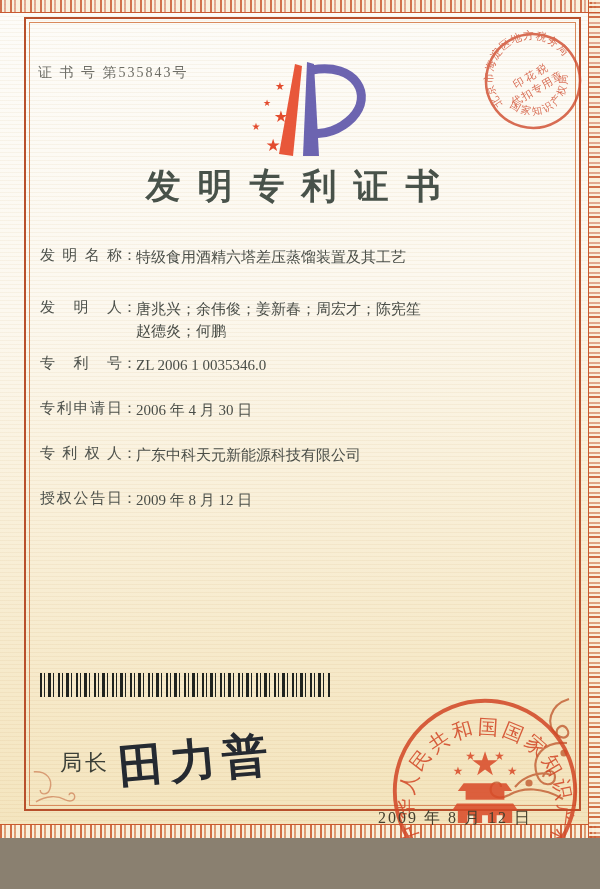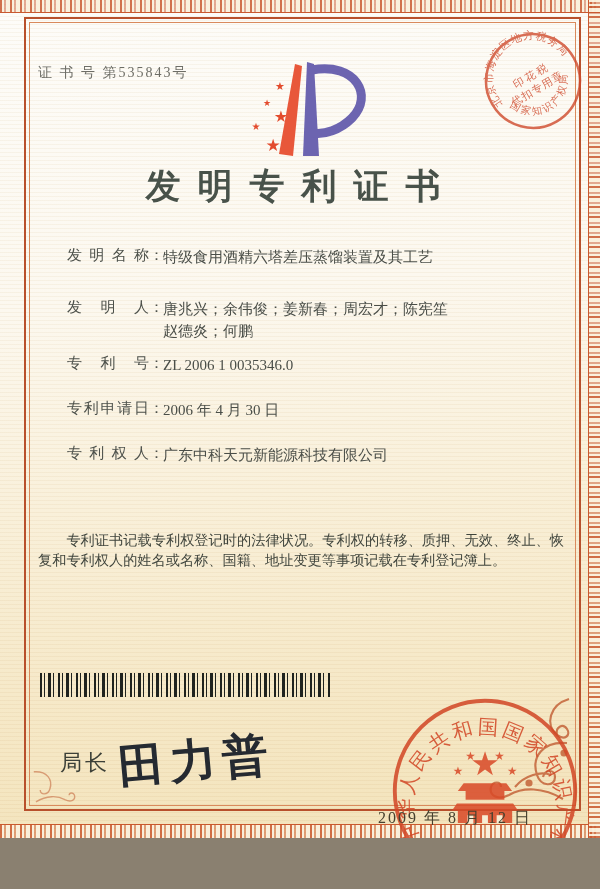--- a/index.html
+++ b/index.html
@@ -19,21 +19,21 @@
   .edge-right{position:absolute;top:0;bottom:0;right:0;width:11px;border-left:1px solid #c9592f;
     background:repeating-linear-gradient(0deg,rgba(201,89,47,.85) 0 2px,rgba(250,240,220,.95) 2px 4px,rgba(201,89,47,.5) 4px 6px,rgba(250,240,220,.95) 6px 10px);}
   
   .frame{position:absolute;left:24px;top:17px;right:19px;bottom:27px;border:2px solid #b8502c;}
   .frame-inner{position:absolute;inset:3px;border:1px solid #d98a5c;}
   .cert-no{position:absolute;left:38px;top:64px;font-size:14px;letter-spacing:2px;color:#6d6d66;}
   .title{position:absolute;left:0;right:0;top:163px;text-align:center;
     font-size:35px;font-weight:600;letter-spacing:17px;padding-left:3px;color:#48524a;}
   
   .field-row{position:absolute;left:40px;width:520px;font-size:15px;color:#4d514b;white-space:nowrap;}
-  .flabel{display:inline-block;width:82px;text-align:justify;text-align-last:justify;vertical-align:top;margin-left:27px;}
+  .flabel{display:inline-block;width:82px;text-align:justify;text-align-last:justify;vertical-align:top;}
   .fcolon{display:inline-block;width:14px;vertical-align:top;}
   .fvals{display:inline-block;vertical-align:top;line-height:22px;}
   .fvalue{color:#4a4e48;}
   
   .body-text{position:absolute;left:38px;right:36px;top:530px;font-size:14.2px;line-height:20.4px;
     color:#3f443c;text-align:justify;}
   .body-text p{margin:0;text-indent:2em;}
   .barcode{position:absolute;left:40px;top:673px;width:290px;height:24px;
     background:repeating-linear-gradient(90deg,#20231f 0 2px,transparent 2px 4px,#20231f 4px 5px,transparent 5px 8px,#20231f 8px 11px,transparent 11px 13px,#20231f 13px 14px,transparent 14px 18px);}
   .director{position:absolute;left:60px;top:748px;font-size:22px;letter-spacing:3px;color:#3c4038;}
@@ -99,23 +99,25 @@
   </div>
   <div class="field-row" style="top:354px">
     <span class="flabel">专利号</span><span class="fcolon">：</span><span class="fvals"><span class="fvalue">ZL 2006 1 0035346.0</span></span>
   </div>
   <div class="field-row" style="top:399px">
     <span class="flabel">专利申请日</span><span class="fcolon">：</span><span class="fvals"><span class="fvalue">2006 年 4 月 30 日</span></span>
   </div>
   <div class="field-row" style="top:444px">
     <span class="flabel">专利权人</span><span class="fcolon">：</span><span class="fvals"><span class="fvalue">广东中科天元新能源科技有限公司</span></span>
   </div>
+  <div class="field-row" style="top:489px">
+    <span class="flabel">授权公告日</span><span class="fcolon">：</span><span class="fvals"><span class="fvalue">2009 年 8 月 12 日</span></span>
+  </div>
 
   <div class="body-text">
-    <p>专利证书记载专利权登记时的法律状况。专利权的转移、质押、无效、终止、恢复和专利权人的姓名或名称、国籍、地址变更等事项记载在专利登记簿上。</p>
   </div>
 
   <div class="barcode"></div>
 
   <div class="director">局长</div>
   <div class="signature">田力普</div>
 
   <svg class="sipo-seal" viewBox="0 0 200 200">
     <circle cx="100" cy="100" r="93" fill="none" stroke="#d24726" stroke-width="4"></circle>
     <path id="sipoArc" d="M 34 152 A 75 75 0 1 1 166 152" fill="none"></path>

